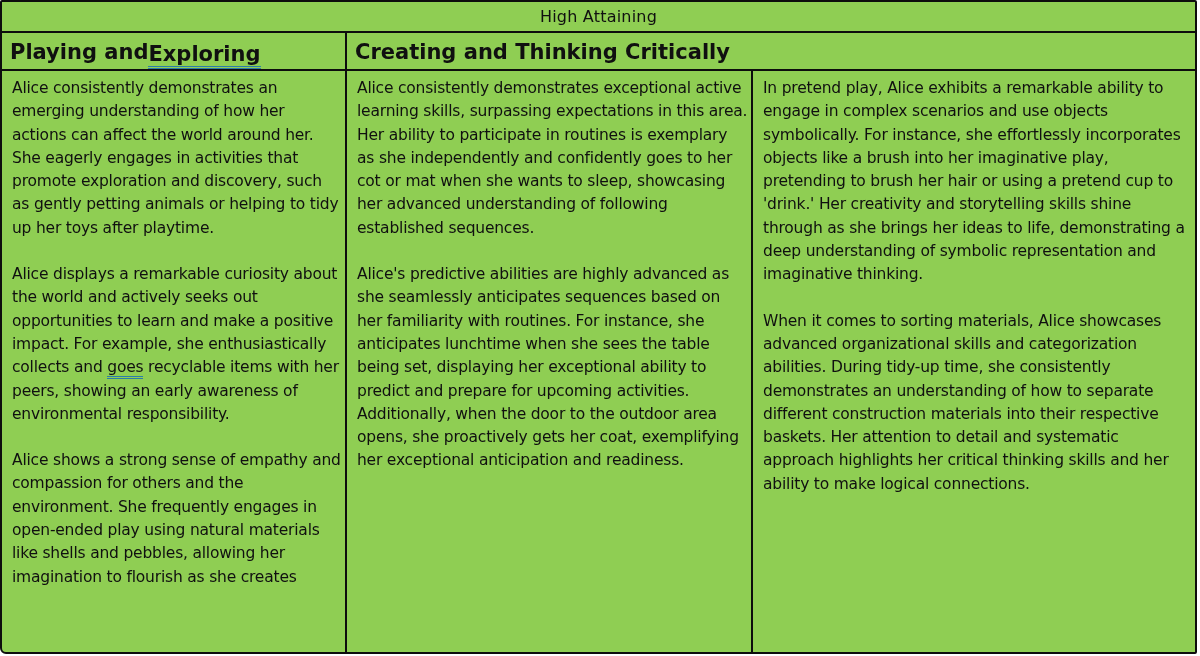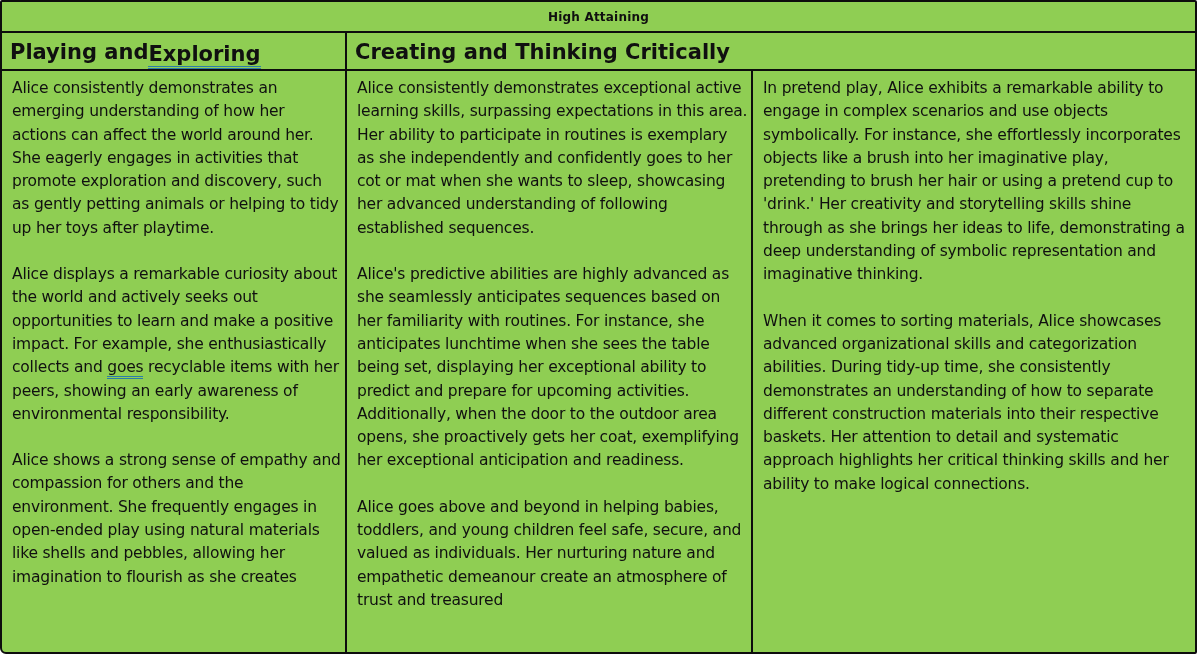--- a/index.html
+++ b/index.html
@@ -28,22 +28,22 @@
     flex-direction: column;
     overflow: hidden;
     color: #101010;
   }
   .title-row {
     flex: 0 0 29px;
     border-bottom: 2px solid #0d0d0d;
     display: flex;
     align-items: center;
     justify-content: center;
-    font-size: 12px;
-    font-weight: bold;
+    font-size: 16px;
+    font-weight: normal;
     letter-spacing: 0.2px;
   }
   .header-row {
     flex: 0 0 24px;
     display: flex;
     border-bottom: 2px solid #0d0d0d;
   }
   .body-row {
     flex: 1 1 auto;
     display: flex;
@@ -101,21 +101,20 @@
       </div>
     <div class="body-row">
         <div class="body-cell col-0">
           <p><span>Alice consistently demonstrates an emerging understanding of how her actions can affect the world around her. She eagerly engages in activities that promote exploration and discovery, such as gently petting animals or helping to tidy up her toys after playtime.</span></p>
           <p><span>Alice displays a remarkable curiosity about the world and actively seeks out opportunities to learn and make a positive impact. For example, she enthusiastically collects and </span><span class="uw">goes</span><span> recyclable items with her peers, showing an early awareness of environmental responsibility.</span></p>
           <p><span>Alice shows a strong sense of empathy and compassion for others and the environment. She frequently engages in open-ended play using natural materials like shells and pebbles, allowing her imagination to flourish as she creates</span></p>
         </div>
         <div class="body-cell col-1">
           <p><span>Alice consistently demonstrates exceptional active learning skills, surpassing expectations in this area. Her ability to participate in routines is exemplary as she independently and confidently goes to her cot or mat when she wants to sleep, showcasing her advanced understanding of following established sequences.</span></p>
           <p><span>Alice's predictive abilities are highly advanced as she seamlessly anticipates sequences based on her familiarity with routines. For instance, she anticipates lunchtime when she sees the table being set, displaying her exceptional ability to predict and prepare for upcoming activities. Additionally, when the door to the outdoor area opens, she proactively gets her coat, exemplifying her exceptional anticipation and readiness.</span></p>
-          <p><span>Alice goes above and beyond in helping babies, toddlers, and young children feel safe, secure, and valued as individuals. Her nurturing nature and empathetic demeanour create an atmosphere of trust and treasured</span></p>
         </div>
         <div class="body-cell col-2">
           <p><span>In pretend play, Alice exhibits a remarkable ability to engage in complex scenarios and use objects symbolically. For instance, she effortlessly incorporates objects like a brush into her imaginative play, pretending to brush her hair or using a pretend cup to 'drink.' Her creativity and storytelling skills shine through as she brings her ideas to life, demonstrating a deep understanding of symbolic representation and imaginative thinking.</span></p>
           <p><span>When it comes to sorting materials, Alice showcases advanced organizational skills and categorization abilities. During tidy-up time, she consistently demonstrates an understanding of how to separate different construction materials into their respective baskets. Her attention to detail and systematic approach highlights her critical thinking skills and her ability to make logical connections.</span></p>
         </div>
       </div>
   </div>
 </div>
 
 </body></html>

